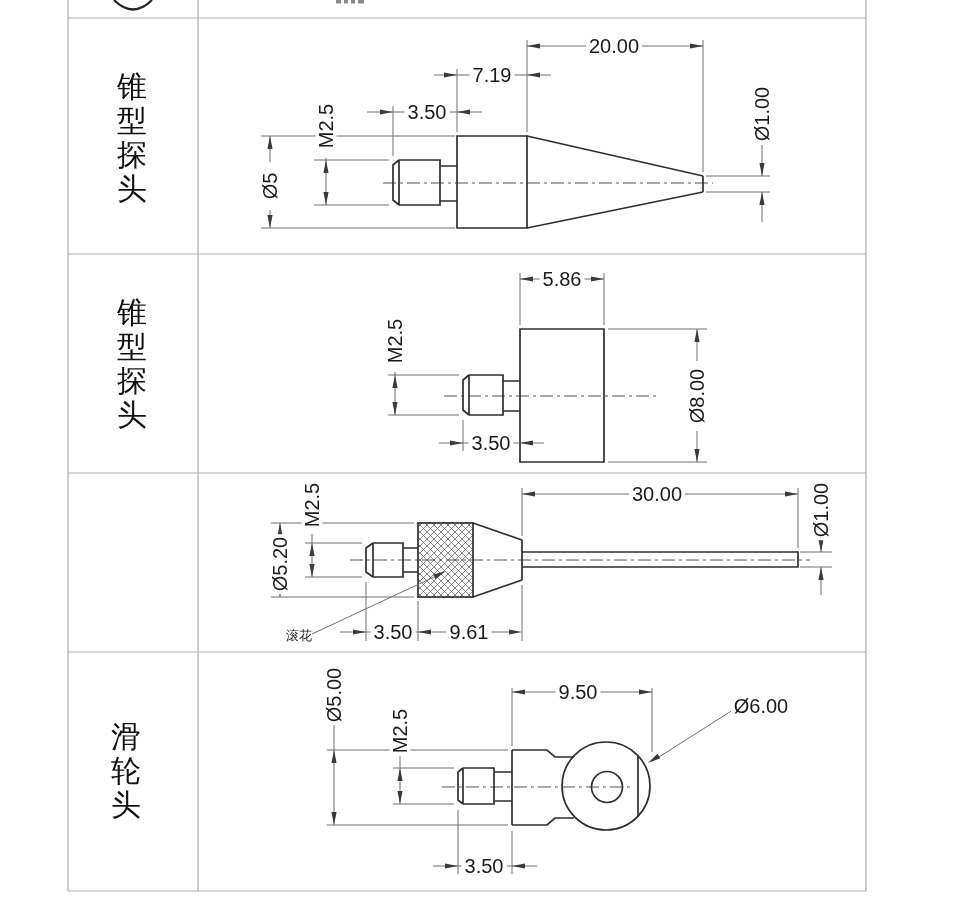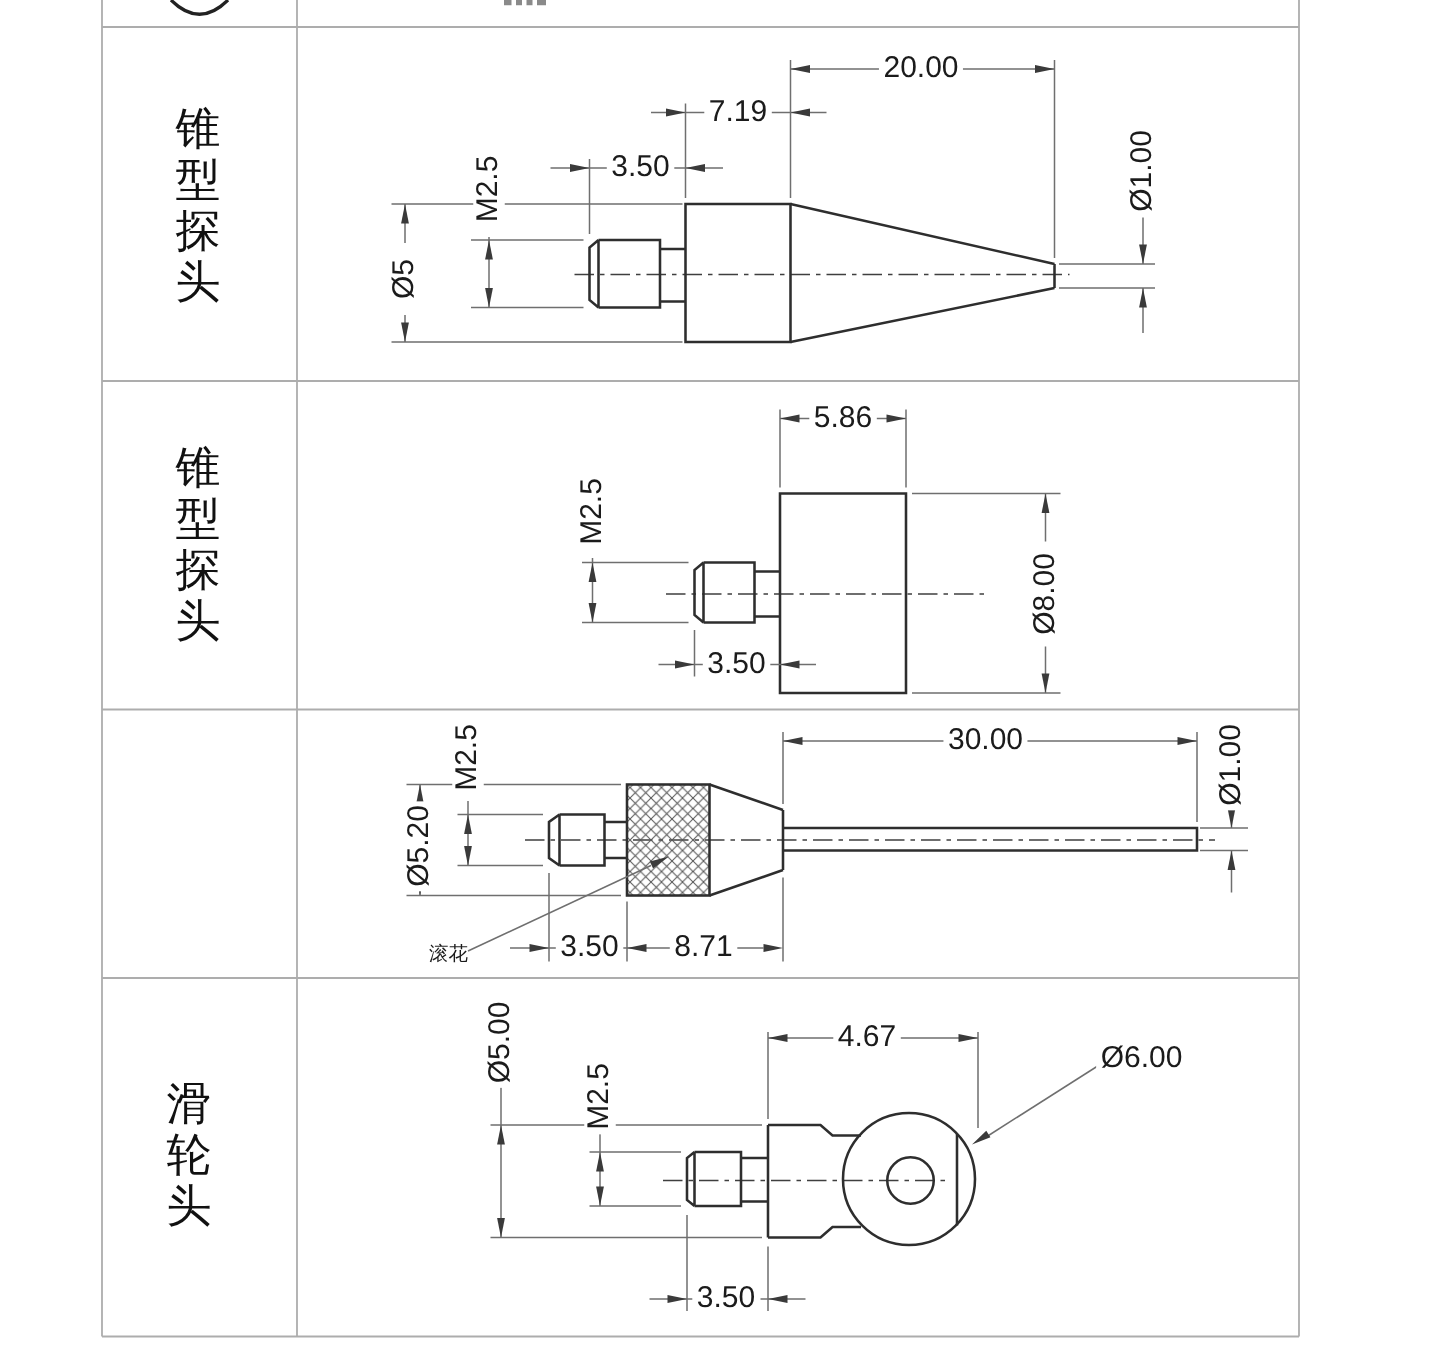--- a/index.html
+++ b/index.html
@@ -202,21 +202,21 @@
   <div class="dim vert" style="left:395px;top:341px">M2.5</div>
   <div class="dim vert" style="left:697px;top:396px">Ø8.00</div>
   <div class="dim" style="left:491px;top:443px">3.50</div>
 
   <div class="dim vert" style="left:312px;top:505px">M2.5</div>
   <div class="dim vert" style="left:280px;top:564px">Ø5.20</div>
   <div class="dim" style="left:657px;top:494px">30.00</div>
   <div class="dim vert" style="left:821px;top:510px">Ø1.00</div>
   <div class="dim small" style="left:299px;top:636px">滚花</div>
   <div class="dim" style="left:393px;top:632px">3.50</div>
-  <div class="dim" style="left:469px;top:632px">8.71</div>
+  <div class="dim" style="left:469px;top:632px">9.61</div>
 
   <div class="dim vert" style="left:334px;top:695px">Ø5.00</div>
   <div class="dim vert" style="left:400px;top:731px">M2.5</div>
-  <div class="dim" style="left:578px;top:692px">4.67</div>
+  <div class="dim" style="left:578px;top:692px">9.50</div>
   <div class="dim" style="left:761px;top:706px">Ø6.00</div>
   <div class="dim" style="left:484px;top:866px">3.50</div>
 
 </div>
 
 </body></html>

